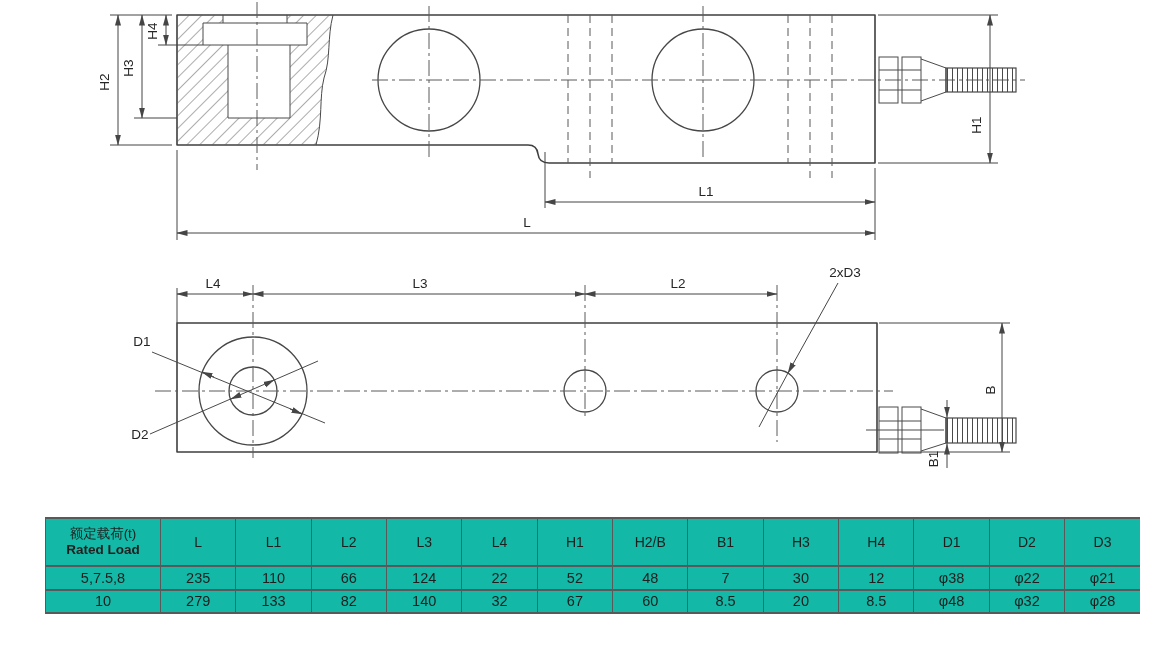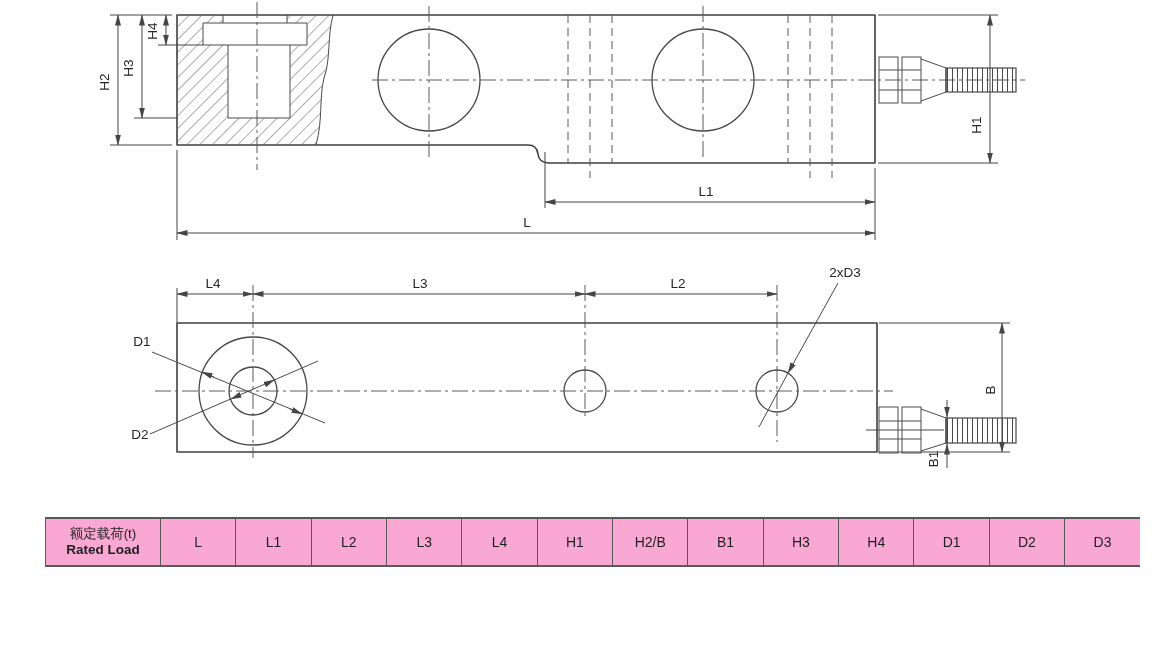--- a/index.html
+++ b/index.html
@@ -15,21 +15,21 @@
   .cl   {fill:none;stroke:#5a5a5a;stroke-width:1;stroke-dasharray:16 4 3 4;}
   .dim  {fill:none;stroke:#454545;stroke-width:1;}
   .dim2 {marker-start:url(#as);marker-end:url(#ae);}
   .dime {marker-end:url(#ae);}
   .lbl  {font:500 13.5px "Liberation Sans",sans-serif;fill:#262626;}
   .hatchfill{fill:url(#hatch);stroke:none;fill-rule:evenodd;}
   .thr  {fill:url(#thr);stroke:#474747;stroke-width:1.2;}
 
   
   .spec{position:absolute;left:45px;top:517px;width:1095px;border-collapse:collapse;
-        table-layout:fixed;color:#1f1f1f;background:#f9a8d4;}
+        table-layout:fixed;color:#1f1f1f;background:#14b8a6;}
   .spec tr{border-top:2px solid #595959;}
   .spec{border-bottom:2.2px solid #595959;}
   .spec th,.spec td{border-left:1.4px solid #595959;text-align:center;padding:0;font-weight:normal;}
   .spec thead tr{height:48px;}
   .spec tbody tr{height:23.5px;}
   .spec th{font-size:14px;line-height:1.2;}
   .spec td{font-size:14.5px;}
   .spec .c0{width:114px;}
   .spec .zh{font-size:13.5px;}
   .spec .en{font-size:13.5px;font-weight:bold;}
@@ -224,15 +224,47 @@
           <th>H2/B</th>
           <th>B1</th>
           <th>H3</th>
           <th>H4</th>
           <th>D1</th>
           <th>D2</th>
           <th>D3</th>
         </tr>
     </thead>
     <tbody>
+        <tr>
+          <td>5,7.5,8</td>
+          <td>235</td>
+          <td>110</td>
+          <td>66</td>
+          <td>124</td>
+          <td>22</td>
+          <td>52</td>
+          <td>48</td>
+          <td>7</td>
+          <td>30</td>
+          <td>12</td>
+          <td>φ38</td>
+          <td>φ22</td>
+          <td>φ21</td>
+        </tr>
+        <tr>
+          <td>10</td>
+          <td>279</td>
+          <td>133</td>
+          <td>82</td>
+          <td>140</td>
+          <td>32</td>
+          <td>67</td>
+          <td>60</td>
+          <td>8.5</td>
+          <td>20</td>
+          <td>8.5</td>
+          <td>φ48</td>
+          <td>φ32</td>
+          <td>φ28</td>
+        </tr>
       </tbody>
   </table>
 </div>
 
 </body></html>

